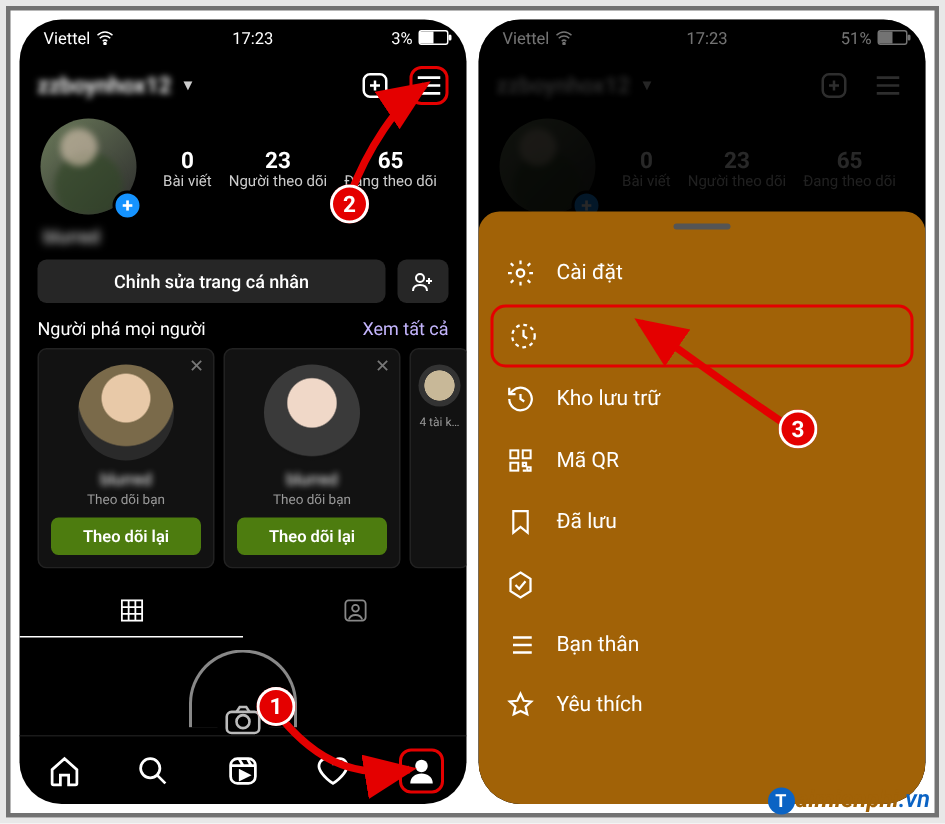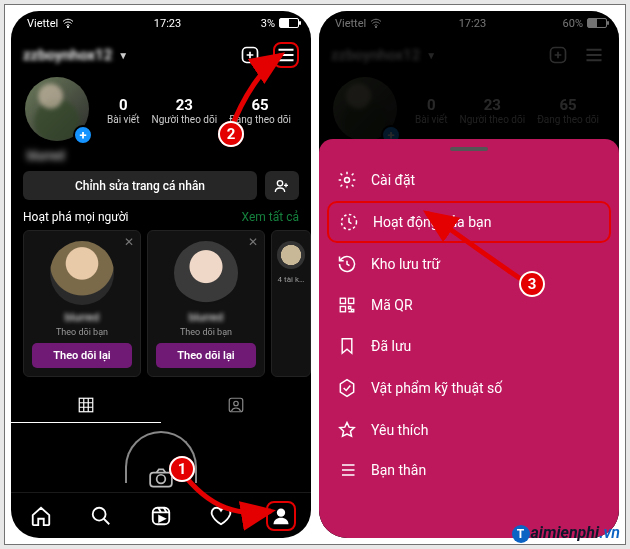--- a/index.html
+++ b/index.html
@@ -5,21 +5,21 @@
   * { box-sizing: border-box; margin: 0; padding: 0; }
   body {
     background: #e8e8e8;
     font-family: -apple-system, BlinkMacSystemFont, "Segoe UI", Roboto, Arial, sans-serif;
     width: 630px;
     height: 549px;
     position: relative;
     overflow: hidden;
   }
   .frame {
-    border: 1px solid #737373;
+    border: 3px solid #737373;
     padding: 6px;
     background: #fff;
     position: absolute;
     inset: 4px;
   }
   .phones {
     display: flex;
     gap: 8px;
     height: 100%;
   }
@@ -68,56 +68,56 @@
   .stat .num { font-weight:700; font-size:15px; }
   .stat .lbl { font-size:10px; color:#ccc; }
 
   .display-name { padding: 4px 16px 8px; font-size:12px; filter: blur(3px); }
 
   .editrow { display:flex; gap:8px; padding: 0 12px 10px; }
   .editbtn { flex:1; background:#262626; border-radius:6px; height:29px; display:flex; align-items:center; justify-content:center; font-size:12px; font-weight:500; }
   .addfriend { width:34px; background:#262626; border-radius:6px; display:flex; align-items:center; justify-content:center; }
 
   .discover-hd { display:flex; justify-content:space-between; padding: 0 12px 6px; font-size:12px; }
-  .discover-hd .link { color:#15803d; }
+  .discover-hd .link { color:#c4b5fd; }
 
   .cards { display:flex; gap:6px; padding:0 0 0 12px; overflow:hidden; }
   .card { width:118px; background:#121212; border:1px solid #222; border-radius:6px; padding:10px 8px 8px; position:relative; flex:0 0 auto; text-align:center; }
   .card .x { position:absolute; right:6px; top:4px; color:#777; font-size:12px; }
   .card .cavatar { width:64px; height:64px; border-radius:50%; margin:0 auto 6px; }
   .card .cname { font-size:11px; filter: blur(2px); height:14px; }
   .card .csub { font-size:9px; color:#999; margin:2px 0 6px; }
-  .card .cbtn { background:#701a75; color:#fff; font-size:11px; font-weight:600; border-radius:5px; padding:6px 0; }
+  .card .cbtn { background:#4d7c0f; color:#fff; font-size:11px; font-weight:600; border-radius:5px; padding:6px 0; }
   .card.partial { width:40px; padding:10px 2px; }
 
   .tabsrow { display:flex; margin-top:10px; }
   .ptab { flex:1; display:flex; align-items:center; justify-content:center; height:36px; color:#888; }
   .ptab.active { color:#fff; border-bottom:1px solid #fff; }
 
   .camera-ring { width:72px; height:52px; margin: 8px auto 0; border:2px solid #888; border-bottom:none; border-radius:72px 72px 0 0; display:flex; align-items:flex-end; justify-content:center; }
   .camera-ring .cam { margin-bottom:-6px; color:#bbb; }
 
   .navbar { height:46px; display:flex; align-items:center; justify-content:space-around; border-top:1px solid #1a1a1a; margin-top:auto; }
   .navbtn { width:30px; height:30px; display:flex; align-items:center; justify-content:center; color:#fff; border-radius:8px; }
 
   
   .dim-overlay { position:absolute; inset:0; background:rgba(0,0,0,.55); }
 
   
-  .sheet { position:absolute; left:0; right:0; bottom:0; top:128px; background:#be185d; border-radius:14px 14px 0 0; padding-top:8px; }
+  .sheet { position:absolute; left:0; right:0; bottom:0; top:128px; background:#a16207; border-radius:14px 14px 0 0; padding-top:8px; }
   .sheet .grab { width:38px; height:4px; background:#555; border-radius:3px; margin:0 auto 8px; }
   .menu-item { display:flex; align-items:center; gap:14px; padding:11px 18px; font-size:14px; }
   .menu-item .mi-icon { width:20px; display:flex; justify-content:center; }
 
   
   .step { position:absolute; width:26px; height:26px; border-radius:50%; background:#e40000; color:#fff; font-weight:700; display:flex; align-items:center; justify-content:center; font-size:15px; box-shadow:0 0 0 2px #fff inset; z-index:50; }
   .arrow { position:absolute; z-index:49; pointer-events:none; }
 
   .watermark { position:absolute; right:10px; bottom:6px; font-size:16px; font-weight:700; font-style:italic; color:#0b63c4; z-index:60; }
-  .watermark .rest { color:#0f172a; }
+  .watermark .rest { color:#a16207; }
   .watermark .tail { color:#0b63c4; font-style:italic; font-weight:600; }
 
   svg { display:block; }
 </style>
 </head>
 <body>
 
 <div class="frame">
 <div class="phones">
 
@@ -186,21 +186,21 @@
     <div class="editbtn">Chỉnh sửa trang cá nhân</div>
     <div class="addfriend">
       <svg width="16" height="14" viewBox="0 0 24 20" fill="none" stroke="#fff" stroke-width="2">
               <circle cx="9" cy="6" r="4"></circle>
               <path d="M2 19c0-4 3-6 7-6s7 2 7 6M18 6v6M15 9h6"></path>
             </svg>
     </div>
   </div>
 
   <div class="discover-hd">
-    <span>Hoạt phá mọi người</span>
+    <span>Người phá mọi người</span>
     <span class="link">Xem tất cả</span>
   </div>
 
   <div class="cards">
     <div class="card">
       <span class="x">✕</span>
       <div class="cavatar" style="background:radial-gradient(circle at 50% 35%, #e8c9a8 0 30%, #7a6a4a 32% 60%, #2a2a2a 62%)"></div>
       <div class="cname">blurred</div>
       <div class="csub">Theo dõi bạn</div>
       <div class="cbtn">Theo dõi lại</div>
@@ -303,21 +303,21 @@
       <span>Viettel</span>
       <span>
         <svg width="12" height="10" viewBox="0 0 24 20" stroke="#fff" fill="none" stroke-width="2">
                 <path d="M2 7c6-6 14-6 20 0M5 11c4-4 10-4 14 0M9 15c2-2 4-2 6 0"></path>
                 <circle cx="12" cy="18" r="1.4" fill="#fff"></circle>
               </svg>
       </span>
     </div>
     <div>17:23</div>
     <div class="sb-right">
-      <span>60%</span>
+      <span>51%</span>
       <span class="batt">
               <i style="width:51%"></i>
             </span>
     </div>
   </div>
 
   <div class="topbar" style="opacity:.4">
     <span class="username">zzboynhox12</span>
     <span class="chev">▼</span>
     <span class="spacer"></span>
@@ -370,21 +370,20 @@
       <span>Cài đặt</span>
     </div>
 
     <div class="menu-item redbox" style="margin:0 8px; border-radius:10px; padding:9px 10px;">
       <span class="mi-icon">
         <svg width="20" height="20" viewBox="0 0 24 24" fill="none" stroke="#fff" stroke-width="1.8">
                 <circle cx="12" cy="12" r="9" stroke-dasharray="3 3"></circle>
                 <path d="M12 7v5l3 2"></path>
               </svg>
       </span>
-      <span>Hoạt động của bạn</span>
     </div>
 
     <div class="menu-item">
       <span class="mi-icon">
         <svg width="20" height="20" viewBox="0 0 24 24" fill="none" stroke="#fff" stroke-width="1.8">
                 <path d="M3 12a9 9 0 1 0 3-6.7L3 8"></path>
                 <path d="M3 3v5h5M12 8v4l3 2"></path>
               </svg>
       </span>
       <span>Kho lưu trữ</span>
@@ -411,39 +410,38 @@
       <span>Đã lưu</span>
     </div>
 
     <div class="menu-item">
       <span class="mi-icon">
         <svg width="20" height="20" viewBox="0 0 24 24" fill="none" stroke="#fff" stroke-width="1.8">
                 <path d="M12 2l8 5v10l-8 5-8-5V7z"></path>
                 <path d="M8 12l3 3 5-6"></path>
               </svg>
       </span>
-      <span>Vật phẩm kỹ thuật số</span>
+    </div>
+
+    <div class="menu-item">
+      <span class="mi-icon">
+        <svg width="20" height="16" viewBox="0 0 24 18" stroke="#fff" stroke-width="2">
+                <path d="M6 3h15M6 9h15M6 15h15M2 3h.01M2 9h.01M2 15h.01"></path>
+              </svg>
+      </span>
+      <span>Bạn thân</span>
     </div>
 
     <div class="menu-item">
       <span class="mi-icon">
         <svg width="20" height="20" viewBox="0 0 24 24" fill="none" stroke="#fff" stroke-width="1.8">
                 <path d="M12 3l2.6 5.6 6 .6-4.5 4.2 1.3 6L12 16.8 6.6 19.4l1.3-6L3.4 9.2l6-.6z"></path>
               </svg>
       </span>
       <span>Yêu thích</span>
-    </div>
-
-    <div class="menu-item">
-      <span class="mi-icon">
-        <svg width="20" height="16" viewBox="0 0 24 18" stroke="#fff" stroke-width="2">
-                <path d="M6 3h15M6 9h15M6 15h15M2 3h.01M2 9h.01M2 15h.01"></path>
-              </svg>
-      </span>
-      <span>Bạn thân</span>
     </div>
 
   </div>
 
   <div class="step" style="left:200px; top:260px;">3</div>
   <svg class="arrow" style="left:90px; top:194px;" width="130" height="90">
     <defs>
             <marker id="ah3" markerWidth="8" markerHeight="8" refX="6" refY="3" orient="auto">
               <path d="M0 0L7 3L0 6z" fill="#e40000"></path>
             </marker>

